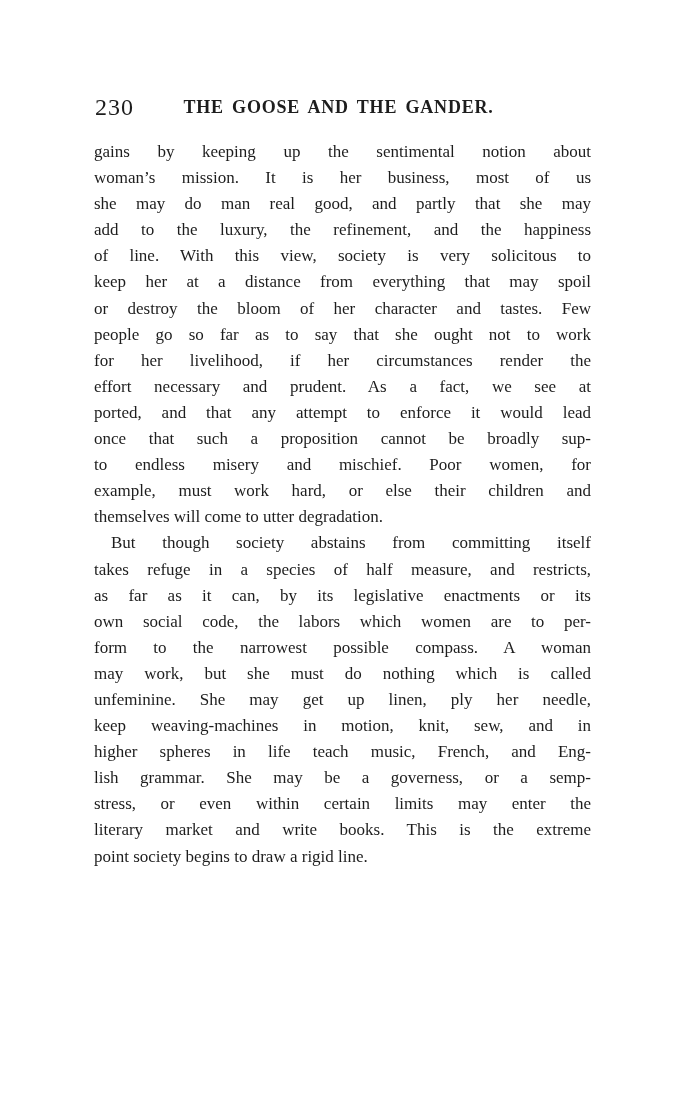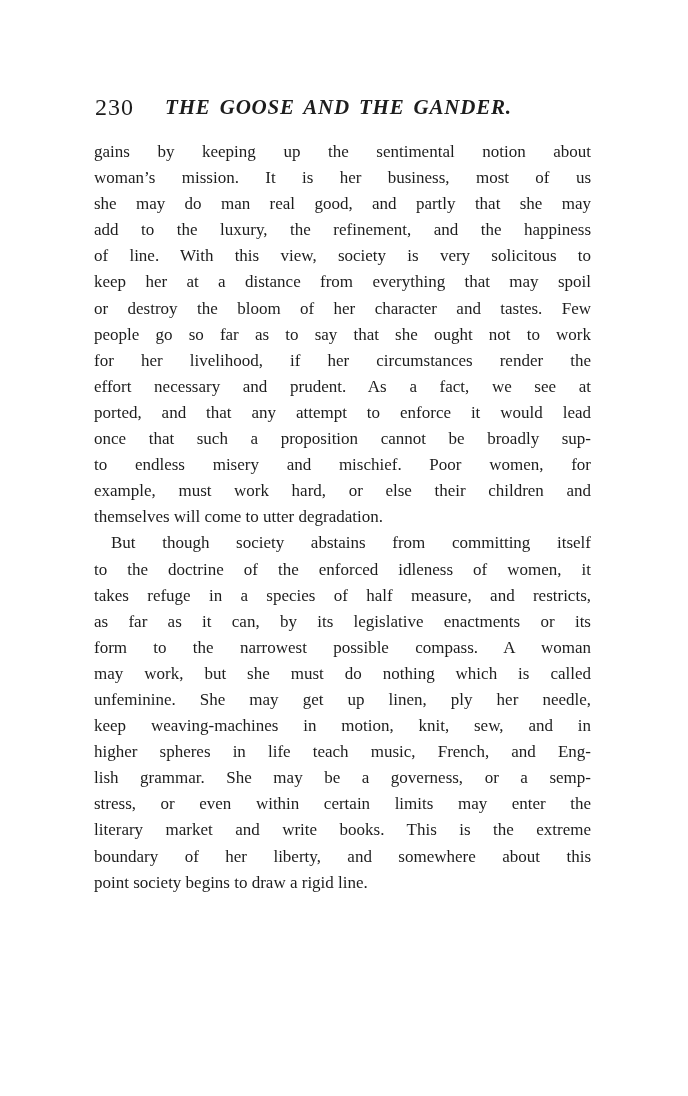--- a/index.html
+++ b/index.html
@@ -29,23 +29,22 @@
     left: 1px;
     top: 0;
     font-size: 24px;
     line-height: 23px;
     letter-spacing: 1px;
   }
   .running-title {
     display: block;
     width: 100%;
     text-align: center;
-    font-size: 21px;
+    font-size: 18px;
     line-height: 23px;
-    font-style: italic;
     font-weight: bold;
     letter-spacing: 0.8px;
     word-spacing: 3px;
     transform: translateX(-4px);
   }
   .text-block {
     position: absolute;
     top: 139px;
     left: 94px;
     width: 497px;
@@ -89,28 +88,27 @@
         <div class="line">for her livelihood, if her circumstances render the</div>
         <div class="line">effort necessary and prudent. As a fact, we see at</div>
         <div class="line">ported, and that any attempt to enforce it would lead</div>
         <div class="line">once that such a proposition cannot be broadly sup-</div>
         <div class="line">to endless misery and mischief. Poor women, for</div>
         <div class="line">example, must work hard, or else their children and</div>
         <div class="line para-end">themselves will come to utter degradation.</div>
       </div>
       <div class="paragraph">
         <div class="line indent">But though society abstains from committing itself</div>
-        <div class="line">to the doctrine of the enforced idleness of women, it</div>
         <div class="line">takes refuge in a species of half measure, and restricts,</div>
         <div class="line">as far as it can, by its legislative enactments or its</div>
+        <div class="line">own social code, the labors which women are to per-</div>
         <div class="line">form to the narrowest possible compass. A woman</div>
         <div class="line">may work, but she must do nothing which is called</div>
         <div class="line">unfeminine. She may get up linen, ply her needle,</div>
         <div class="line">keep weaving-machines in motion, knit, sew, and in</div>
         <div class="line">higher spheres in life teach music, French, and Eng-</div>
         <div class="line">lish grammar. She may be a governess, or a semp-</div>
         <div class="line">stress, or even within certain limits may enter the</div>
         <div class="line">literary market and write books. This is the extreme</div>
-        <div class="line">boundary of her liberty, and somewhere about this</div>
         <div class="line para-end">point society begins to draw a rigid line.</div>
       </div>
     </main>
 </div>
 
 </body></html>

